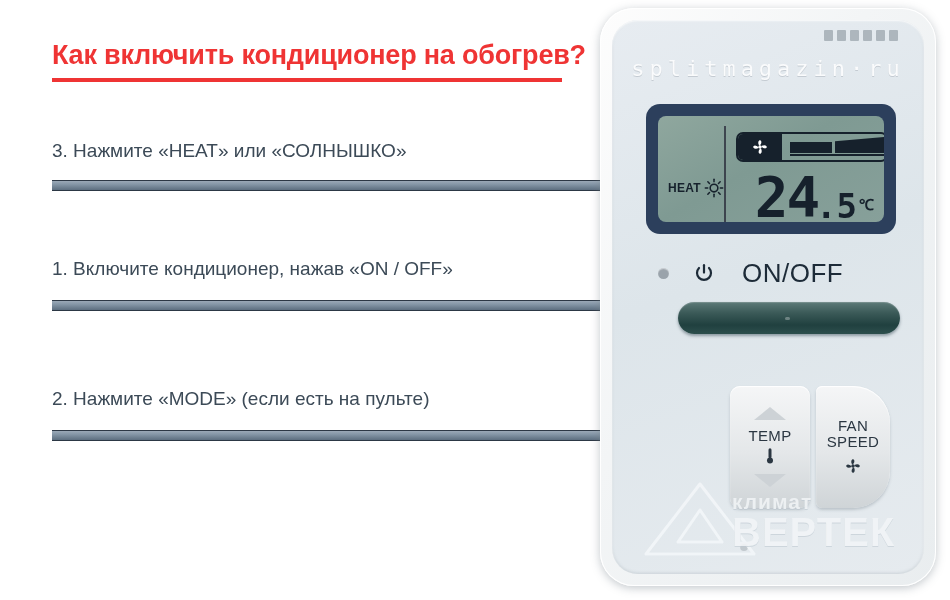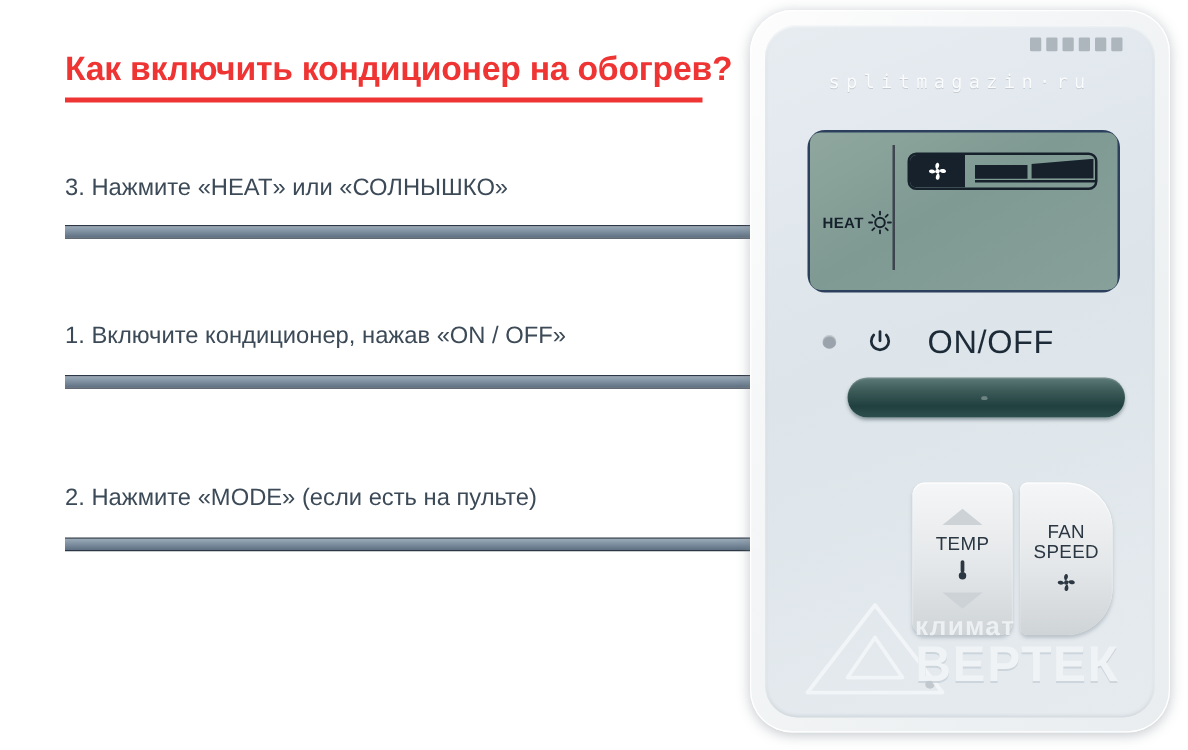--- a/index.html
+++ b/index.html
@@ -58,31 +58,31 @@
     overflow:hidden;
   }
   .vents{
     position:absolute;right:26px;top:10px;display:flex;gap:4px;
   }
   .vents i{display:block;width:9px;height:11px;background:#adb6bd;border-radius:1px;}
 
   .wm-top{
     position:absolute;left:0;right:0;top:36px;text-align:center;
     font-family:"DejaVu Sans Mono","Liberation Mono",monospace;
-    font-size:15px;letter-spacing:5px;color:#fafbfc;
+    font-size:22px;letter-spacing:5px;color:#fafbfc;
     text-shadow:0 1px 0 rgba(190,198,205,.85);
     pointer-events:none;
   }
 
   
   .lcd{
     position:absolute;left:34px;top:84px;width:250px;height:130px;
     border-radius:14px;
     background:#2c3f5c;
-    padding:2px;box-sizing:border-box;
+    padding:12px;box-sizing:border-box;
   }
   .lcd-inner{
     position:relative;width:100%;height:100%;border-radius:8px;
     background:linear-gradient(150deg,#8fa79e 0%,#7f9a93 45%,#87a09a 100%);
     overflow:hidden;
   }
   .lcd-div{position:absolute;left:66px;top:10px;width:2px;height:100px;background:#223;opacity:.72;}
   .heat-block{position:absolute;left:10px;top:62px;display:flex;align-items:center;gap:3px;}
   .heat-label{font-size:12px;font-weight:bold;color:#16212c;letter-spacing:.3px;}
   .sun{width:20px;height:20px;}
@@ -246,20 +246,25 @@
                 <path d="M10.4 12.8c-1.8 1.6-5 1.8-6.2.2-1.2-1.6.6-3 2.6-2.6 1.7.3 3 1.3 3.6 2.4z"></path>
               </svg>
             </div>
             <div class="flevels">
               <span class="b1"></span>
                 <span class="b2"></span>
                 <span class="base"></span>
             </div>
           </div>
 
+          <div class="temp-read">
+            <span class="t-int">24</span>
+            <span class="t-frac">.5</span>
+            <span class="t-unit">℃</span>
+          </div>
         </div>
       </div>
 
       <div class="led"></div>
       <div class="onoff-row">
         <span class="power-ico">
           <svg viewBox="0 0 24 24" width="24" height="24">
             <path d="M12 3.2 v7.4" stroke="#1d2b38" stroke-width="2.2" stroke-linecap="round" fill="none"></path>
             <path d="M7.0 6.0 a7 7 0 1 0 10 0" stroke="#1d2b38" stroke-width="2.2" fill="none" stroke-linecap="round"></path>
           </svg>

